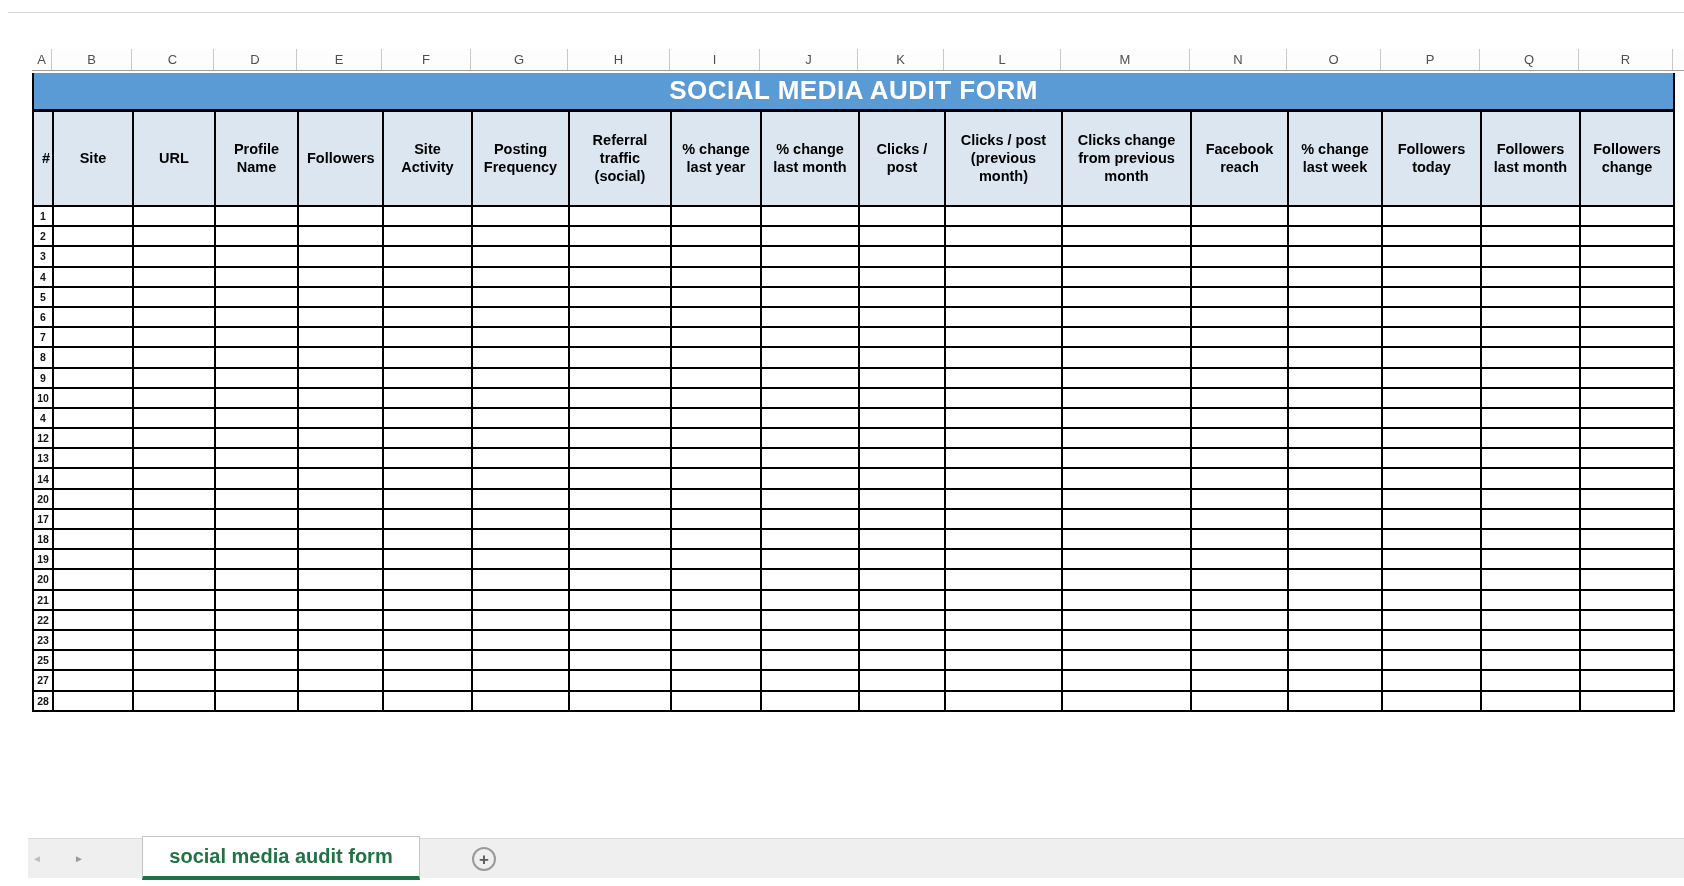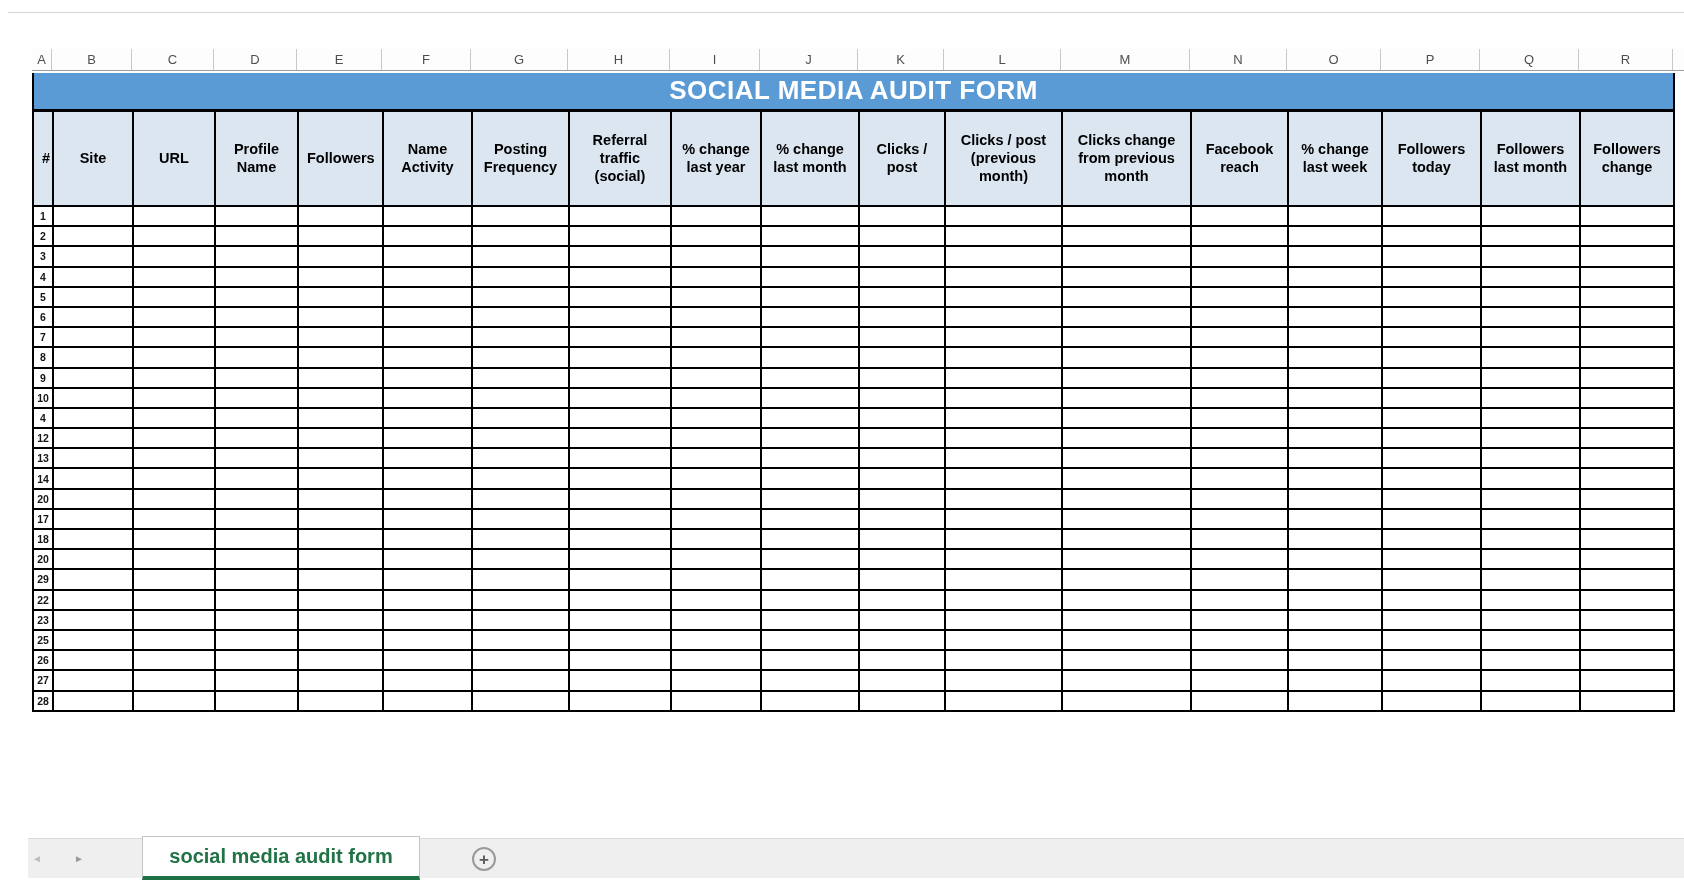--- a/index.html
+++ b/index.html
@@ -103,21 +103,21 @@
     <tbody>
         <tr>
           <td class="banner-cell" colspan="18">SOCIAL MEDIA AUDIT FORM</td>
         </tr>
         <tr>
           <th class="header-cell">#</th>
           <th class="header-cell">Site</th>
           <th class="header-cell">URL</th>
           <th class="header-cell">Profile Name</th>
           <th class="header-cell">Followers</th>
-          <th class="header-cell">Name Activity</th>
+          <th class="header-cell">Site Activity</th>
           <th class="header-cell">Posting Frequency</th>
           <th class="header-cell">Referral traffic (social)</th>
           <th class="header-cell">% change last year</th>
           <th class="header-cell">% change last month</th>
           <th class="header-cell">Clicks / post</th>
           <th class="header-cell">Clicks / post (previous month)</th>
           <th class="header-cell">Clicks change from previous month</th>
           <th class="header-cell">Facebook reach</th>
           <th class="header-cell">% change last week</th>
           <th class="header-cell">Followers today</th>
@@ -458,41 +458,61 @@
           <td class="cell"></td>
           <td class="cell"></td>
           <td class="cell"></td>
           <td class="cell"></td>
           <td class="cell"></td>
           <td class="cell"></td>
           <td class="cell"></td>
           <td class="cell"></td>
         </tr>
         <tr>
+          <td class="cell row-number-cell">19</td>
+          <td class="cell"></td>
+          <td class="cell"></td>
+          <td class="cell"></td>
+          <td class="cell"></td>
+          <td class="cell"></td>
+          <td class="cell"></td>
+          <td class="cell"></td>
+          <td class="cell"></td>
+          <td class="cell"></td>
+          <td class="cell"></td>
+          <td class="cell"></td>
+          <td class="cell"></td>
+          <td class="cell"></td>
+          <td class="cell"></td>
+          <td class="cell"></td>
+          <td class="cell"></td>
+          <td class="cell"></td>
+        </tr>
+        <tr>
           <td class="cell row-number-cell">20</td>
           <td class="cell"></td>
           <td class="cell"></td>
           <td class="cell"></td>
           <td class="cell"></td>
           <td class="cell"></td>
           <td class="cell"></td>
           <td class="cell"></td>
           <td class="cell"></td>
           <td class="cell"></td>
           <td class="cell"></td>
           <td class="cell"></td>
           <td class="cell"></td>
           <td class="cell"></td>
           <td class="cell"></td>
           <td class="cell"></td>
           <td class="cell"></td>
           <td class="cell"></td>
         </tr>
         <tr>
-          <td class="cell row-number-cell">29</td>
+          <td class="cell row-number-cell">21</td>
           <td class="cell"></td>
           <td class="cell"></td>
           <td class="cell"></td>
           <td class="cell"></td>
           <td class="cell"></td>
           <td class="cell"></td>
           <td class="cell"></td>
           <td class="cell"></td>
           <td class="cell"></td>
           <td class="cell"></td>
@@ -539,40 +559,20 @@
           <td class="cell"></td>
           <td class="cell"></td>
           <td class="cell"></td>
           <td class="cell"></td>
           <td class="cell"></td>
           <td class="cell"></td>
           <td class="cell"></td>
         </tr>
         <tr>
           <td class="cell row-number-cell">25</td>
-          <td class="cell"></td>
-          <td class="cell"></td>
-          <td class="cell"></td>
-          <td class="cell"></td>
-          <td class="cell"></td>
-          <td class="cell"></td>
-          <td class="cell"></td>
-          <td class="cell"></td>
-          <td class="cell"></td>
-          <td class="cell"></td>
-          <td class="cell"></td>
-          <td class="cell"></td>
-          <td class="cell"></td>
-          <td class="cell"></td>
-          <td class="cell"></td>
-          <td class="cell"></td>
-          <td class="cell"></td>
-        </tr>
-        <tr>
-          <td class="cell row-number-cell">26</td>
           <td class="cell"></td>
           <td class="cell"></td>
           <td class="cell"></td>
           <td class="cell"></td>
           <td class="cell"></td>
           <td class="cell"></td>
           <td class="cell"></td>
           <td class="cell"></td>
           <td class="cell"></td>
           <td class="cell"></td>

